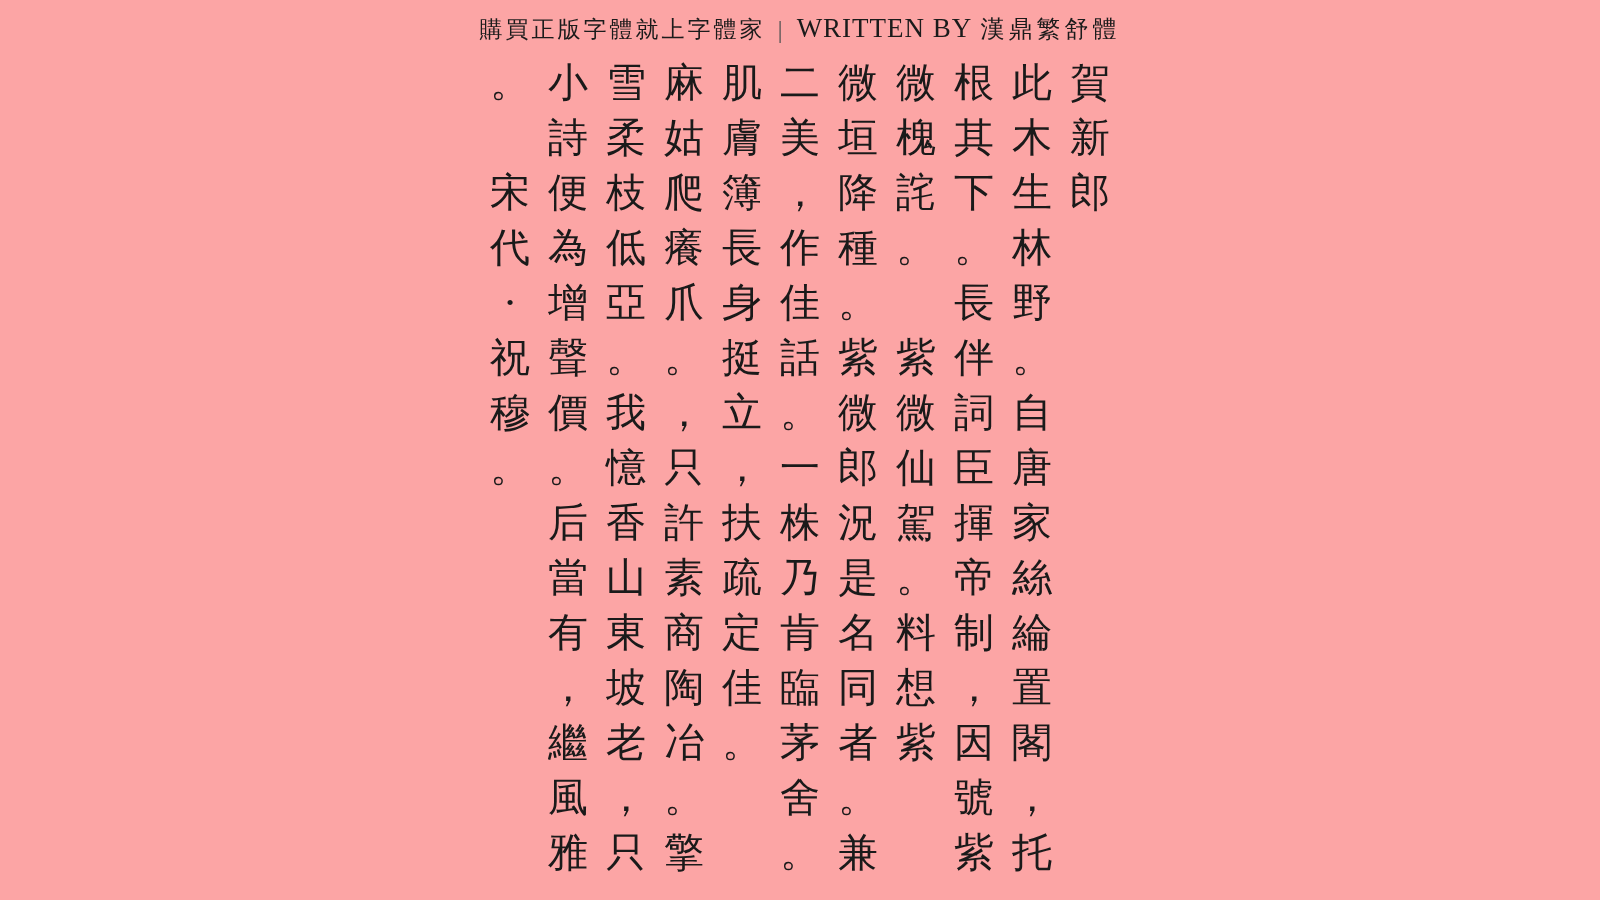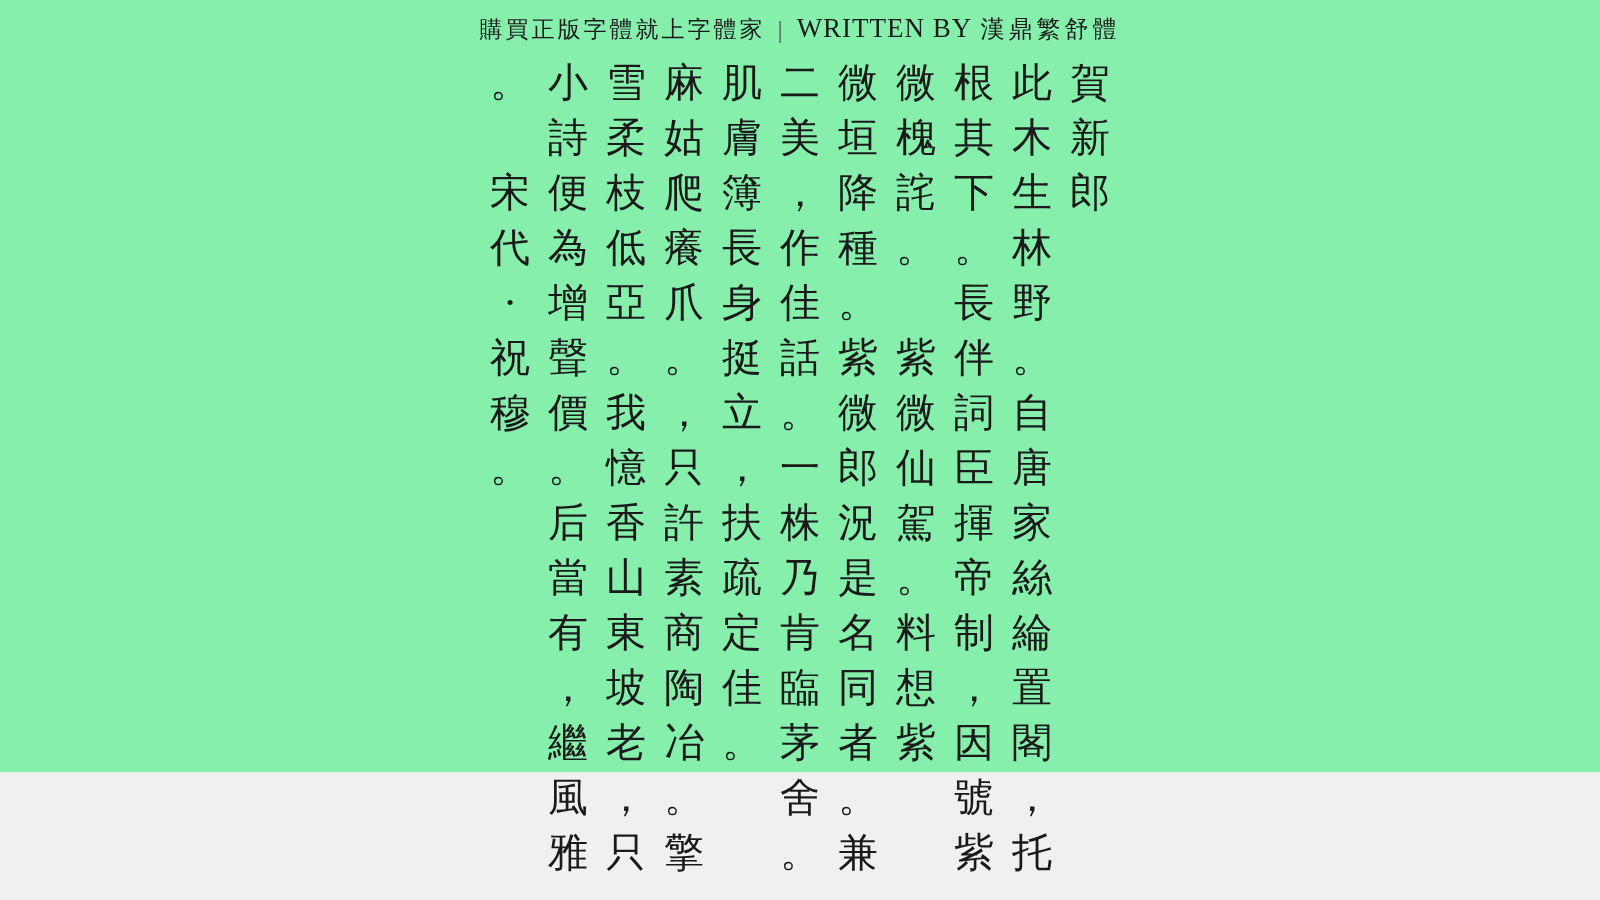--- a/index.html
+++ b/index.html
@@ -10,22 +10,22 @@
     height: 900px;
     overflow: hidden;
   }
   body {
     font-family: "Liberation Serif", serif;
     color: #1a1a1a;
   }
   #page {
     position: relative;
     width: 1600px;
-    height: 772px;
-    background: #86efac;
+    height: 900px;
+    background: #fca5a5;
   }
   
   .banner {
     position: absolute;
     top: 10px;
     left: 0;
     width: 1600px;
     text-align: center;
     white-space: nowrap;
     font-size: 25px;

